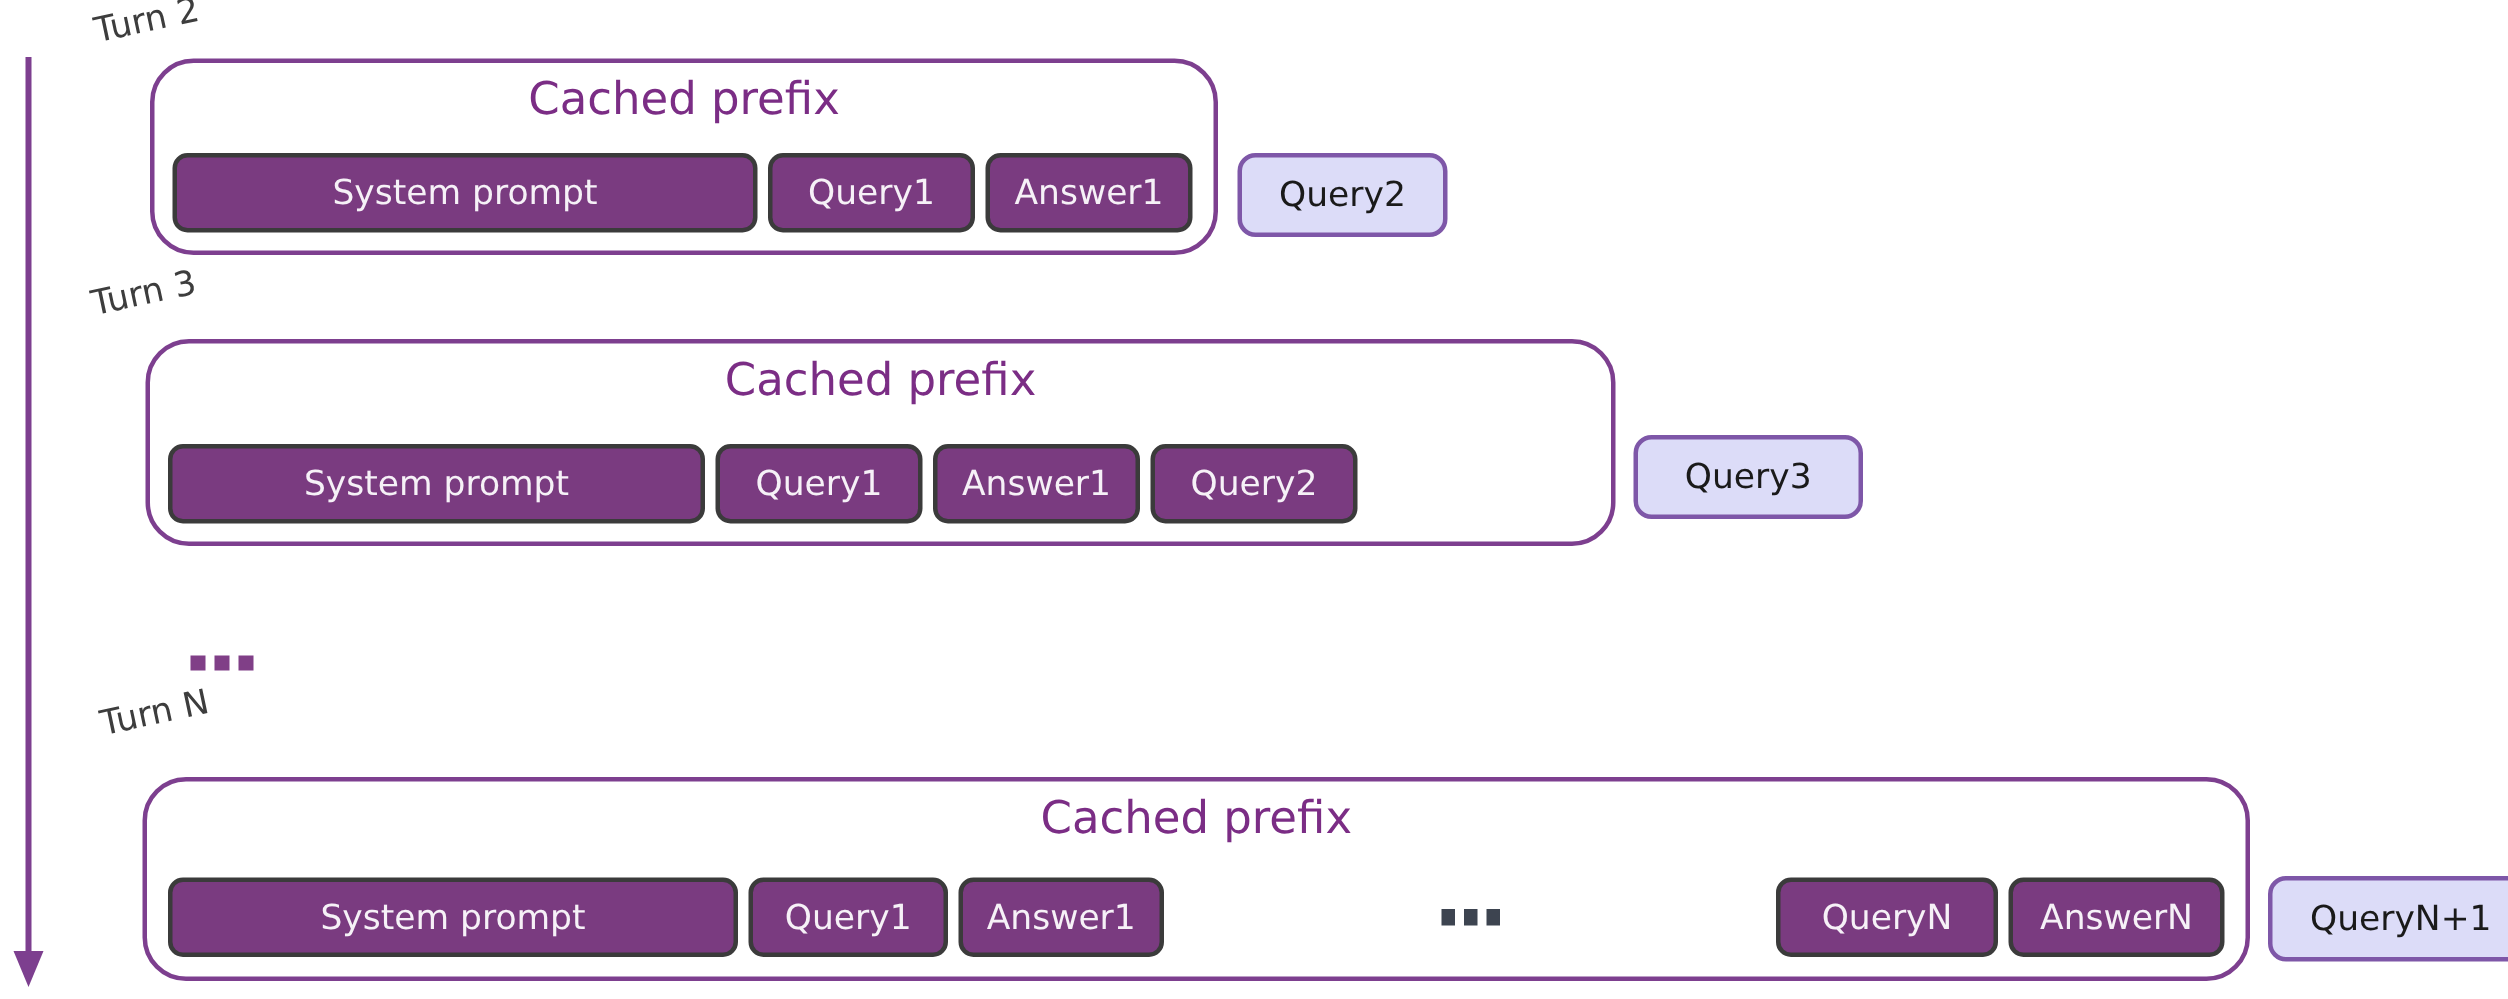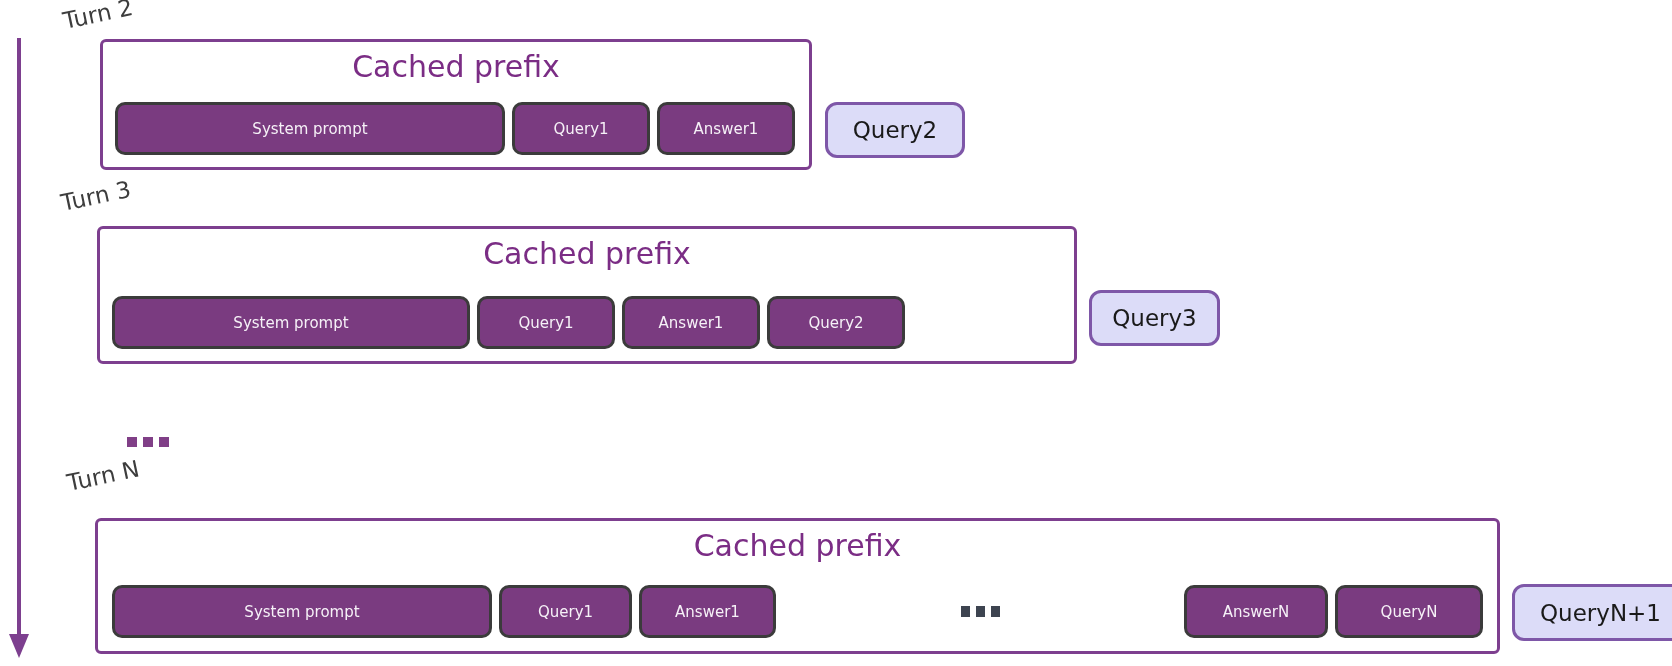--- a/index.html
+++ b/index.html
@@ -5,35 +5,35 @@
   html,body{margin:0;padding:0;background:#ffffff;}
   .stage{
     position:relative;width:1672px;height:666px;background:#ffffff;overflow:hidden;
     font-family:"DejaVu Sans","Liberation Sans",sans-serif;
   }
   .turn-label{
     position:absolute;font-size:23px;color:#3d3d3d;
     transform:rotate(-12deg);transform-origin:left bottom;white-space:nowrap;
   }
   .prefix-box{
-    position:absolute;background:#ffffff;border:3px solid #7d3f8f;border-radius:6px;
+    position:absolute;background:#ffffff;border:3px solid #7d3f8f;border-radius:29px;
     display:flex;flex-direction:column;box-sizing:border-box;
   }
   .prefix-title{
     text-align:center;font-size:30px;color:#7b2d85;padding-top:7px;line-height:1.2;
     white-space:nowrap;
   }
   .blocks{
     display:flex;align-items:stretch;gap:7px;margin-top:auto;
     padding:0 12px 12px 12px;height:53px;flex:0 0 auto;
   }
   .row3 .blocks{padding:0 14px 13px 14px;}
   .block{
     background:#7a3b80;border:3px solid #3b3b3b;border-radius:10px;
-    color:#f6f1f7;font-size:15px;display:flex;align-items:center;justify-content:center;
+    color:#f6f1f7;font-size:23px;display:flex;align-items:center;justify-content:center;
     box-sizing:border-box;white-space:nowrap;
   }
   .query-box{
     position:absolute;background:#dcdcf8;border:3px solid #7e57a8;border-radius:12px;
     color:#1a1a1a;font-size:23px;display:flex;align-items:center;justify-content:center;
     box-sizing:border-box;white-space:nowrap;
   }
   .spacer{flex:1 1 auto;display:flex;align-items:center;justify-content:center;}
   .dots{display:flex;gap:6px;align-items:center;}
   .dots .dot{width:10px;height:10px;display:block;}
@@ -70,21 +70,21 @@
   <div class="prefix-box" style="left:97px;top:226px;width:980px;height:138px;">
     <div class="prefix-title">Cached prefix</div>
     <div class="blocks">
       <div class="block" style="flex:0 0 358px;">System prompt</div>
       <div class="block" style="flex:0 0 138px;">Query1</div>
       <div class="block" style="flex:0 0 138px;">Answer1</div>
       <div class="block" style="flex:0 0 138px;">Query2</div>
     </div>
   </div>
 
-  <div class="query-box" style="left:1089px;top:290px;width:131px;height:56px;">Query3</div>
+  <div class="query-box" style="left:1089px;top:290px;width:153px;height:56px;">Query3</div>
 
   <div class="dots dots-purple mid-ellipsis" aria-label="...">
     <span class="dot"></span>
       <span class="dot"></span>
       <span class="dot"></span>
   </div>
 
   <div class="turn-label" style="left:70px;top:470px;">Turn N</div>
 
   <div class="prefix-box row3" style="left:95px;top:518px;width:1405px;height:136px;">
@@ -93,20 +93,20 @@
       <div class="block" style="flex:0 0 380px;">System prompt</div>
       <div class="block" style="flex:0 0 133px;">Query1</div>
       <div class="block" style="flex:0 0 137px;">Answer1</div>
       <div class="spacer">
         <div class="dots dots-gray" aria-label="...">
           <span class="dot"></span>
             <span class="dot"></span>
             <span class="dot"></span>
         </div>
       </div>
+      <div class="block" style="flex:0 0 148px;">QueryN</div>
       <div class="block" style="flex:0 0 144px;">AnswerN</div>
-      <div class="block" style="flex:0 0 148px;">QueryN</div>
     </div>
   </div>
 
   <div class="query-box" style="left:1512px;top:584px;width:177px;height:57px;">QueryN+1</div>
 
 </div>
 
 </body></html>

